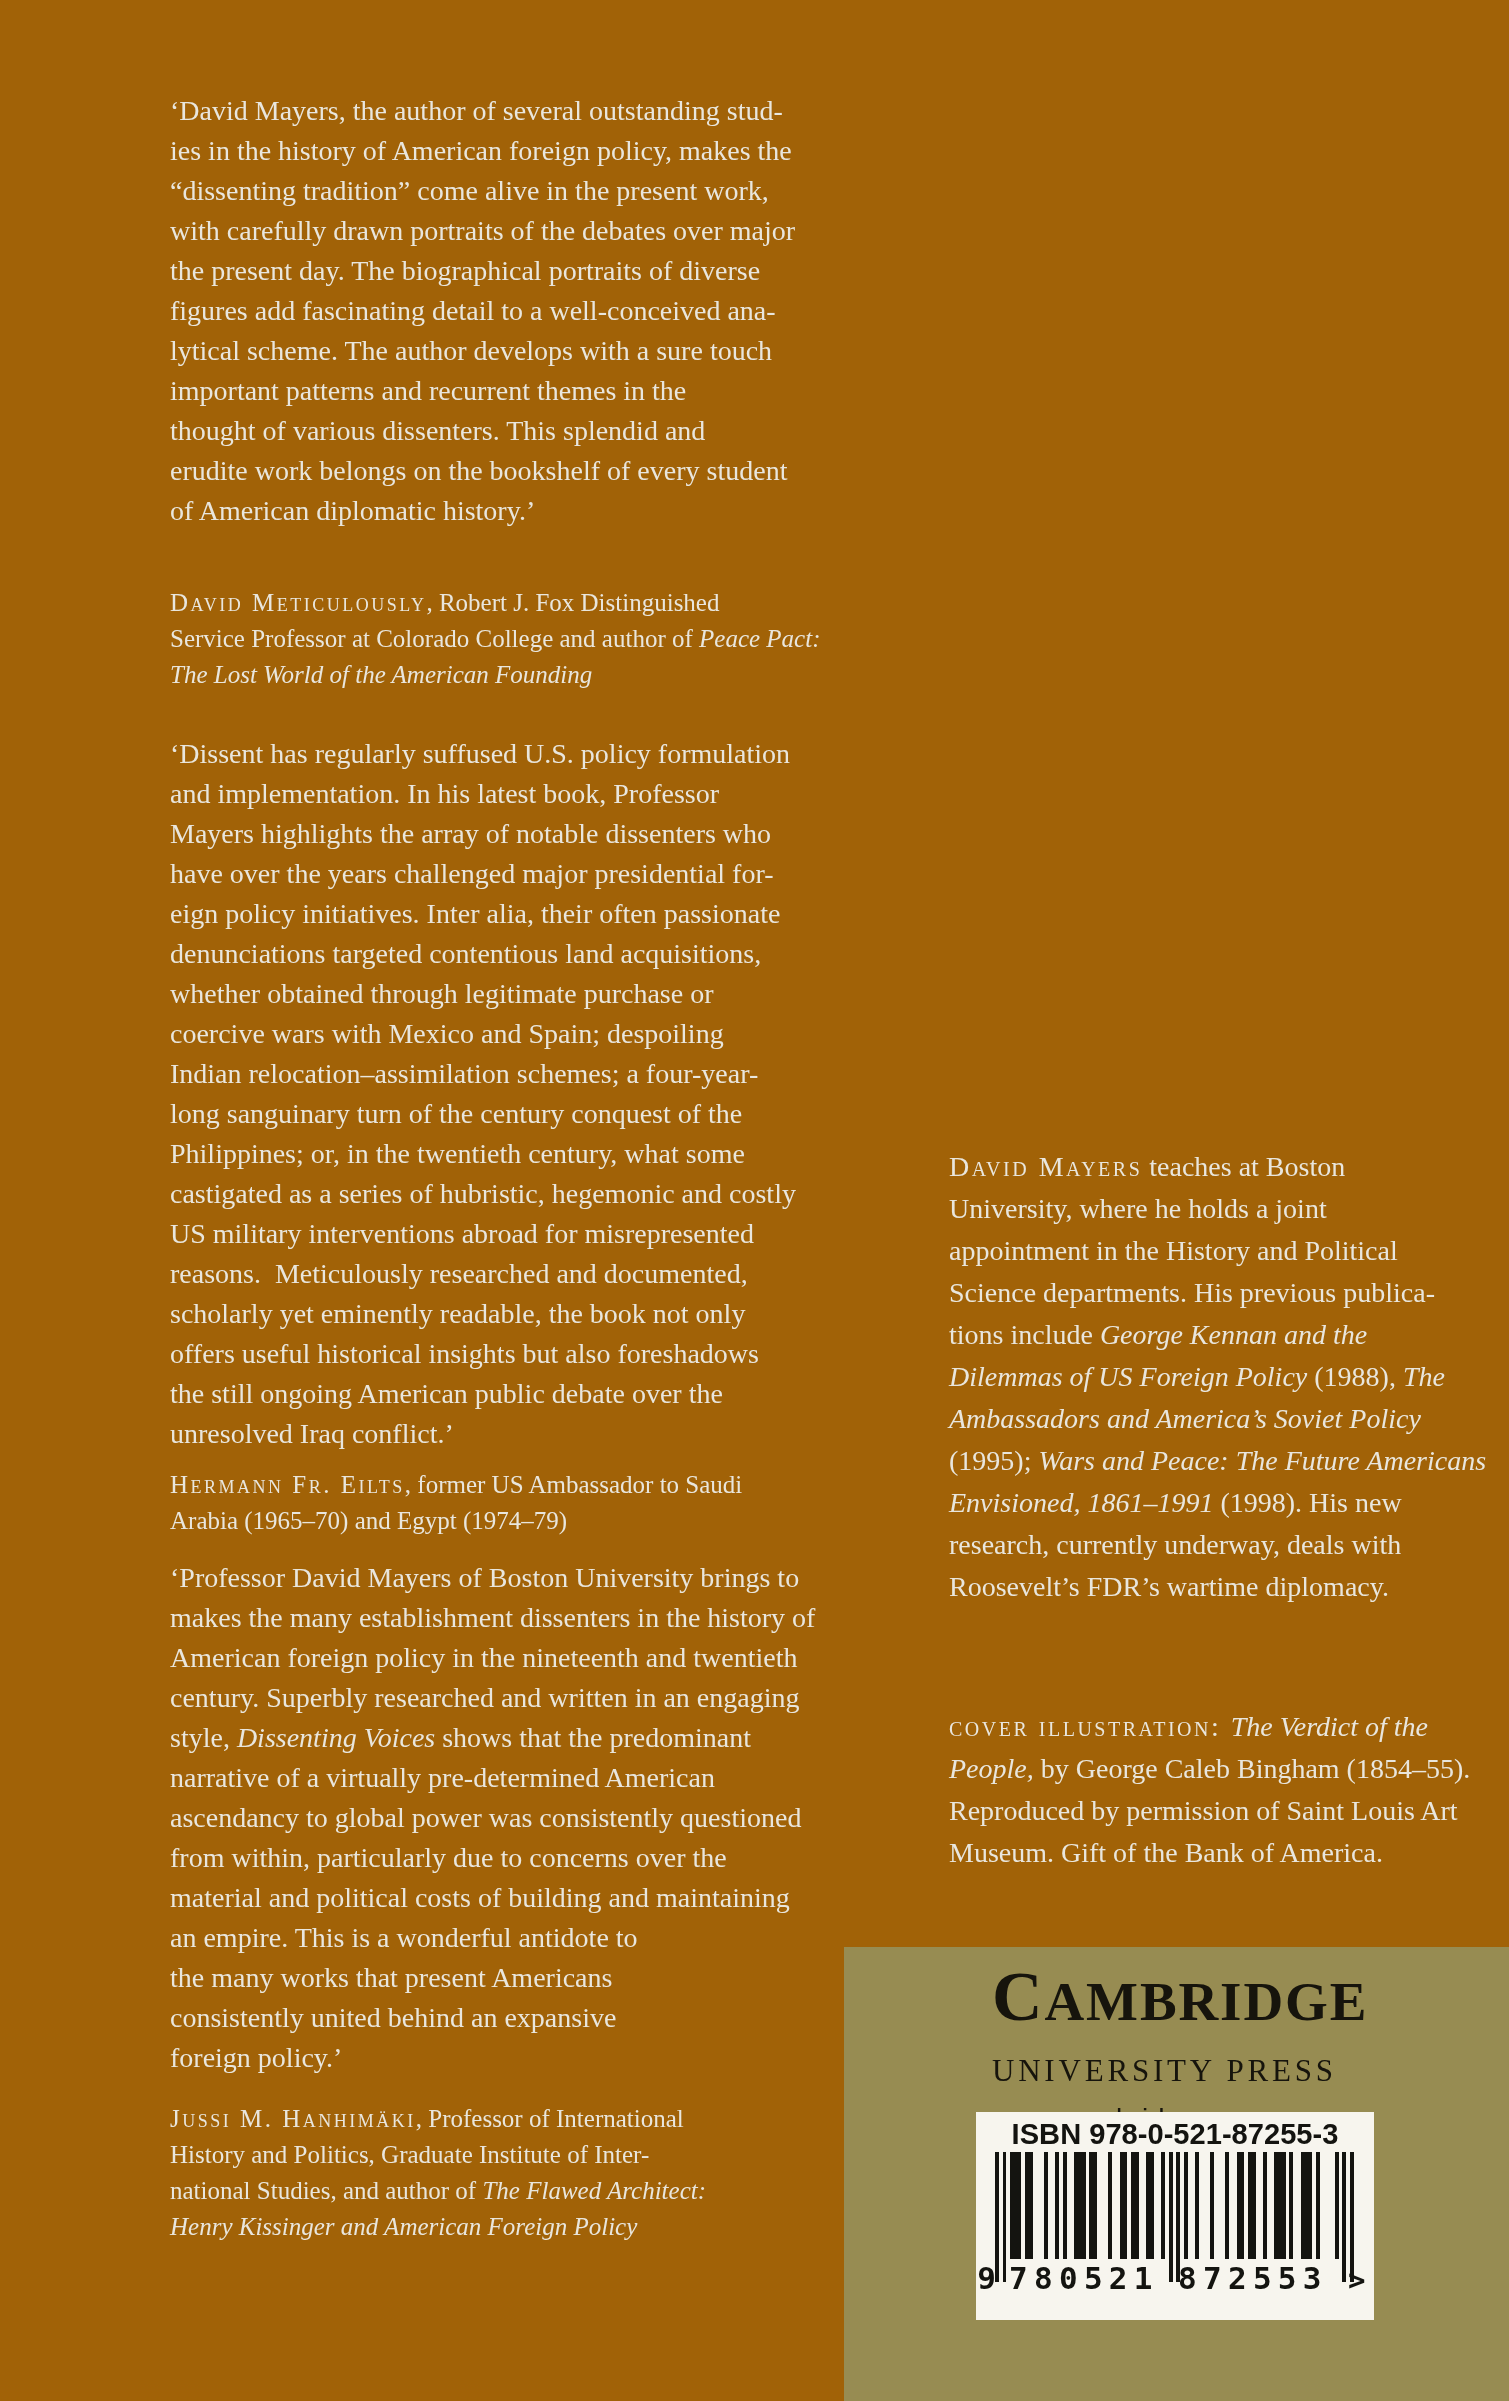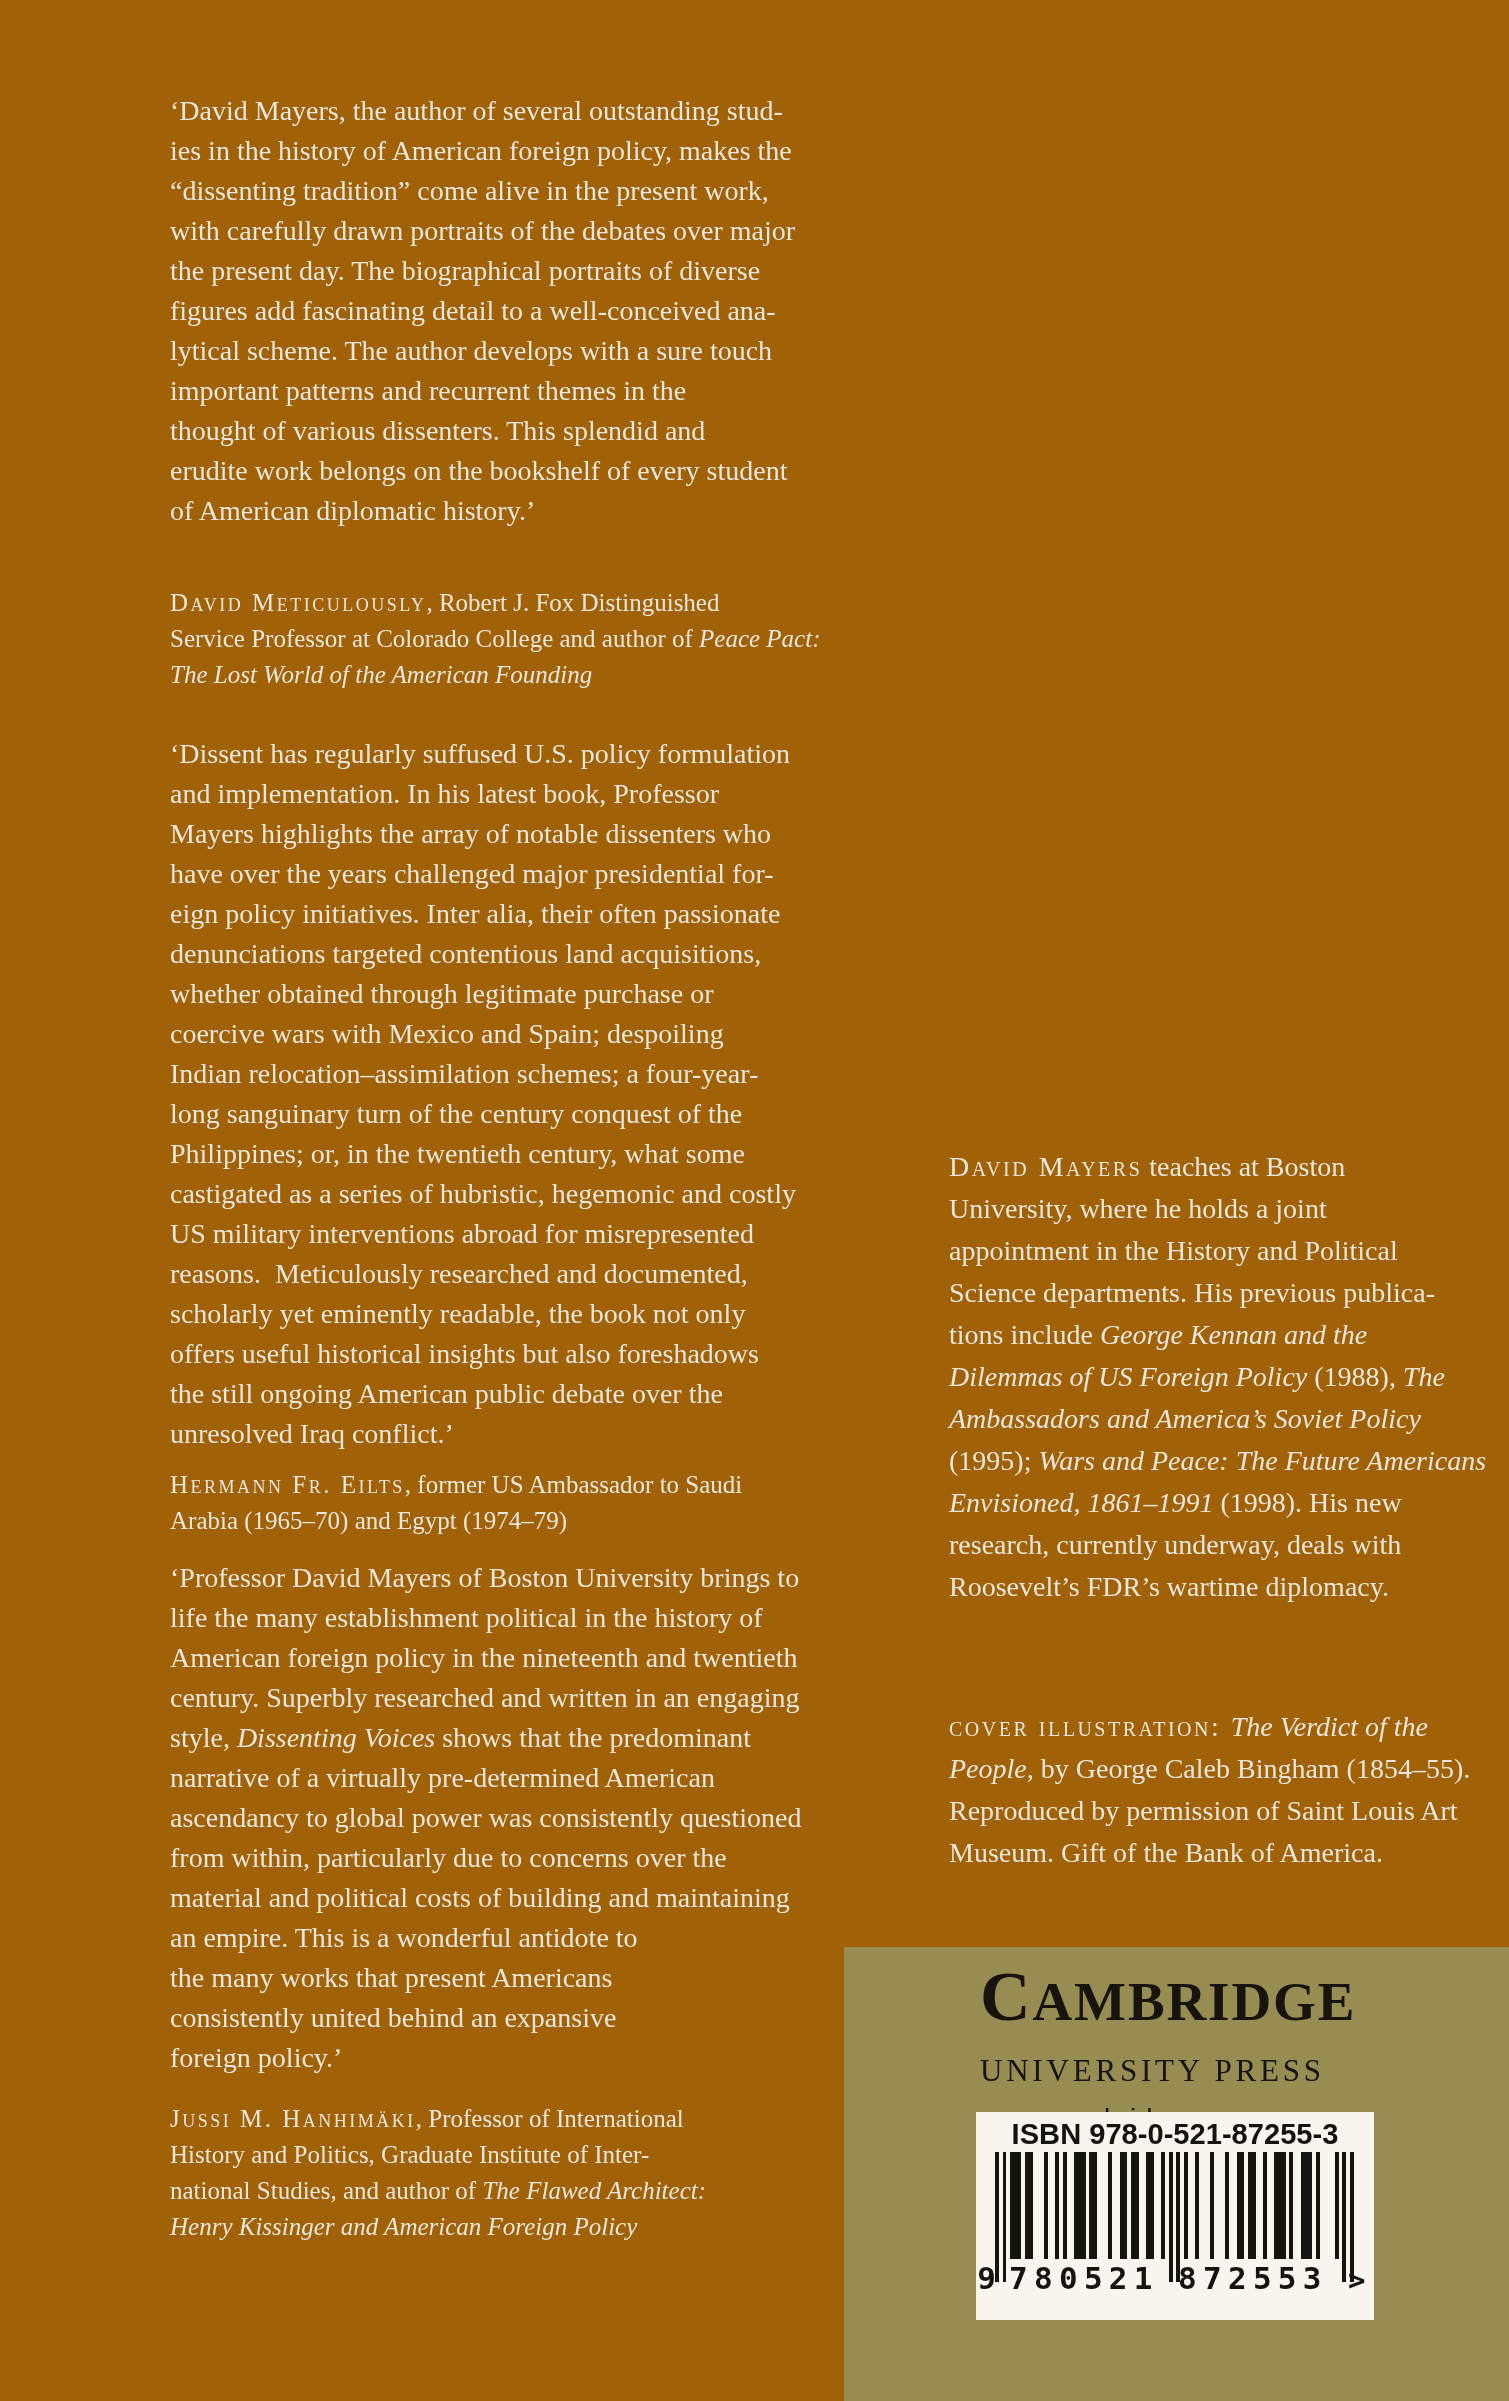--- a/index.html
+++ b/index.html
@@ -8,21 +8,21 @@
   .block{position:absolute;}
   .ln{white-space:pre;}
   .body-text .ln{font-size:28px;line-height:40px;}
   .attr .ln{font-size:25px;line-height:36px;}
   #bio .ln{font-size:28px;line-height:42px;}
   #cover-credit .ln{font-size:28px;line-height:42px;}
   .sc{font-variant:small-caps;letter-spacing:2.5px;}
   .it{font-style:italic;}
   .nm{font-style:normal;}
   #olive{position:absolute;left:844px;top:1947px;width:665px;height:455px;background:#978c52;}
-  #logo{position:absolute;left:136px;top:12.6px;color:#16140c;}
+  #logo{position:absolute;left:148px;top:12.6px;color:#16140c;}
   #logo-wordmark{font-weight:bold;font-size:55px;letter-spacing:1.9px;line-height:1.05;}
   #logo-wordmark::first-letter{font-size:70px;}
   #logo-univ{font-weight:normal;font-size:31px;letter-spacing:3.8px;margin-top:20px;}
   #logo-url{font-family:"Liberation Sans",sans-serif;font-weight:normal;font-size:28px;
             letter-spacing:0.6px;margin-top:14px;}
   #isbn-box{position:absolute;left:132px;top:165px;width:398px;height:208px;background:#f7f5ee;}
   #isbn-label{position:absolute;top:5px;left:0;width:100%;text-align:center;
               font-family:"Liberation Sans",sans-serif;font-weight:bold;font-size:30px;
               color:#141410;transform:scaleX(0.97);}
   #bars{position:absolute;left:19px;top:40px;width:359px;height:130px;}
@@ -80,21 +80,21 @@
       <div class="ln"><span class="nm">unresolved Iraq conflict.’</span></div>
     </div>
 
   <div id="attr2" class="block attr" style="left:170px;top:1467px;">
       <div class="ln"><span class="sc">Hermann Fr. Eilts</span><span class="nm">, former US Ambassador to Saudi</span></div>
       <div class="ln"><span class="nm">Arabia (1965–70) and Egypt (1974–79)</span></div>
     </div>
 
   <div id="blurb3" class="block body-text" style="left:170px;top:1558px;">
       <div class="ln"><span class="nm">‘Professor David Mayers of Boston University brings to</span></div>
-      <div class="ln"><span class="nm">life the many establishment political in the history of</span></div>
+      <div class="ln"><span class="nm">makes the many establishment dissenters in the history of</span></div>
       <div class="ln"><span class="nm">American foreign policy in the nineteenth and twentieth</span></div>
       <div class="ln"><span class="nm">century. Superbly researched and written in an engaging</span></div>
       <div class="ln"><span class="nm">style, </span><span class="it">Dissenting Voices</span><span class="nm"> shows that the predominant</span></div>
       <div class="ln"><span class="nm">narrative of a virtually pre-determined American</span></div>
       <div class="ln"><span class="nm">ascendancy to global power was consistently questioned</span></div>
       <div class="ln"><span class="nm">from within, particularly due to concerns over the</span></div>
       <div class="ln"><span class="nm">material and political costs of building and maintaining</span></div>
       <div class="ln"><span class="nm">an empire. This is a wonderful antidote to</span></div>
       <div class="ln"><span class="nm">the many works that present Americans</span></div>
       <div class="ln"><span class="nm">consistently united behind an expansive</span></div>

